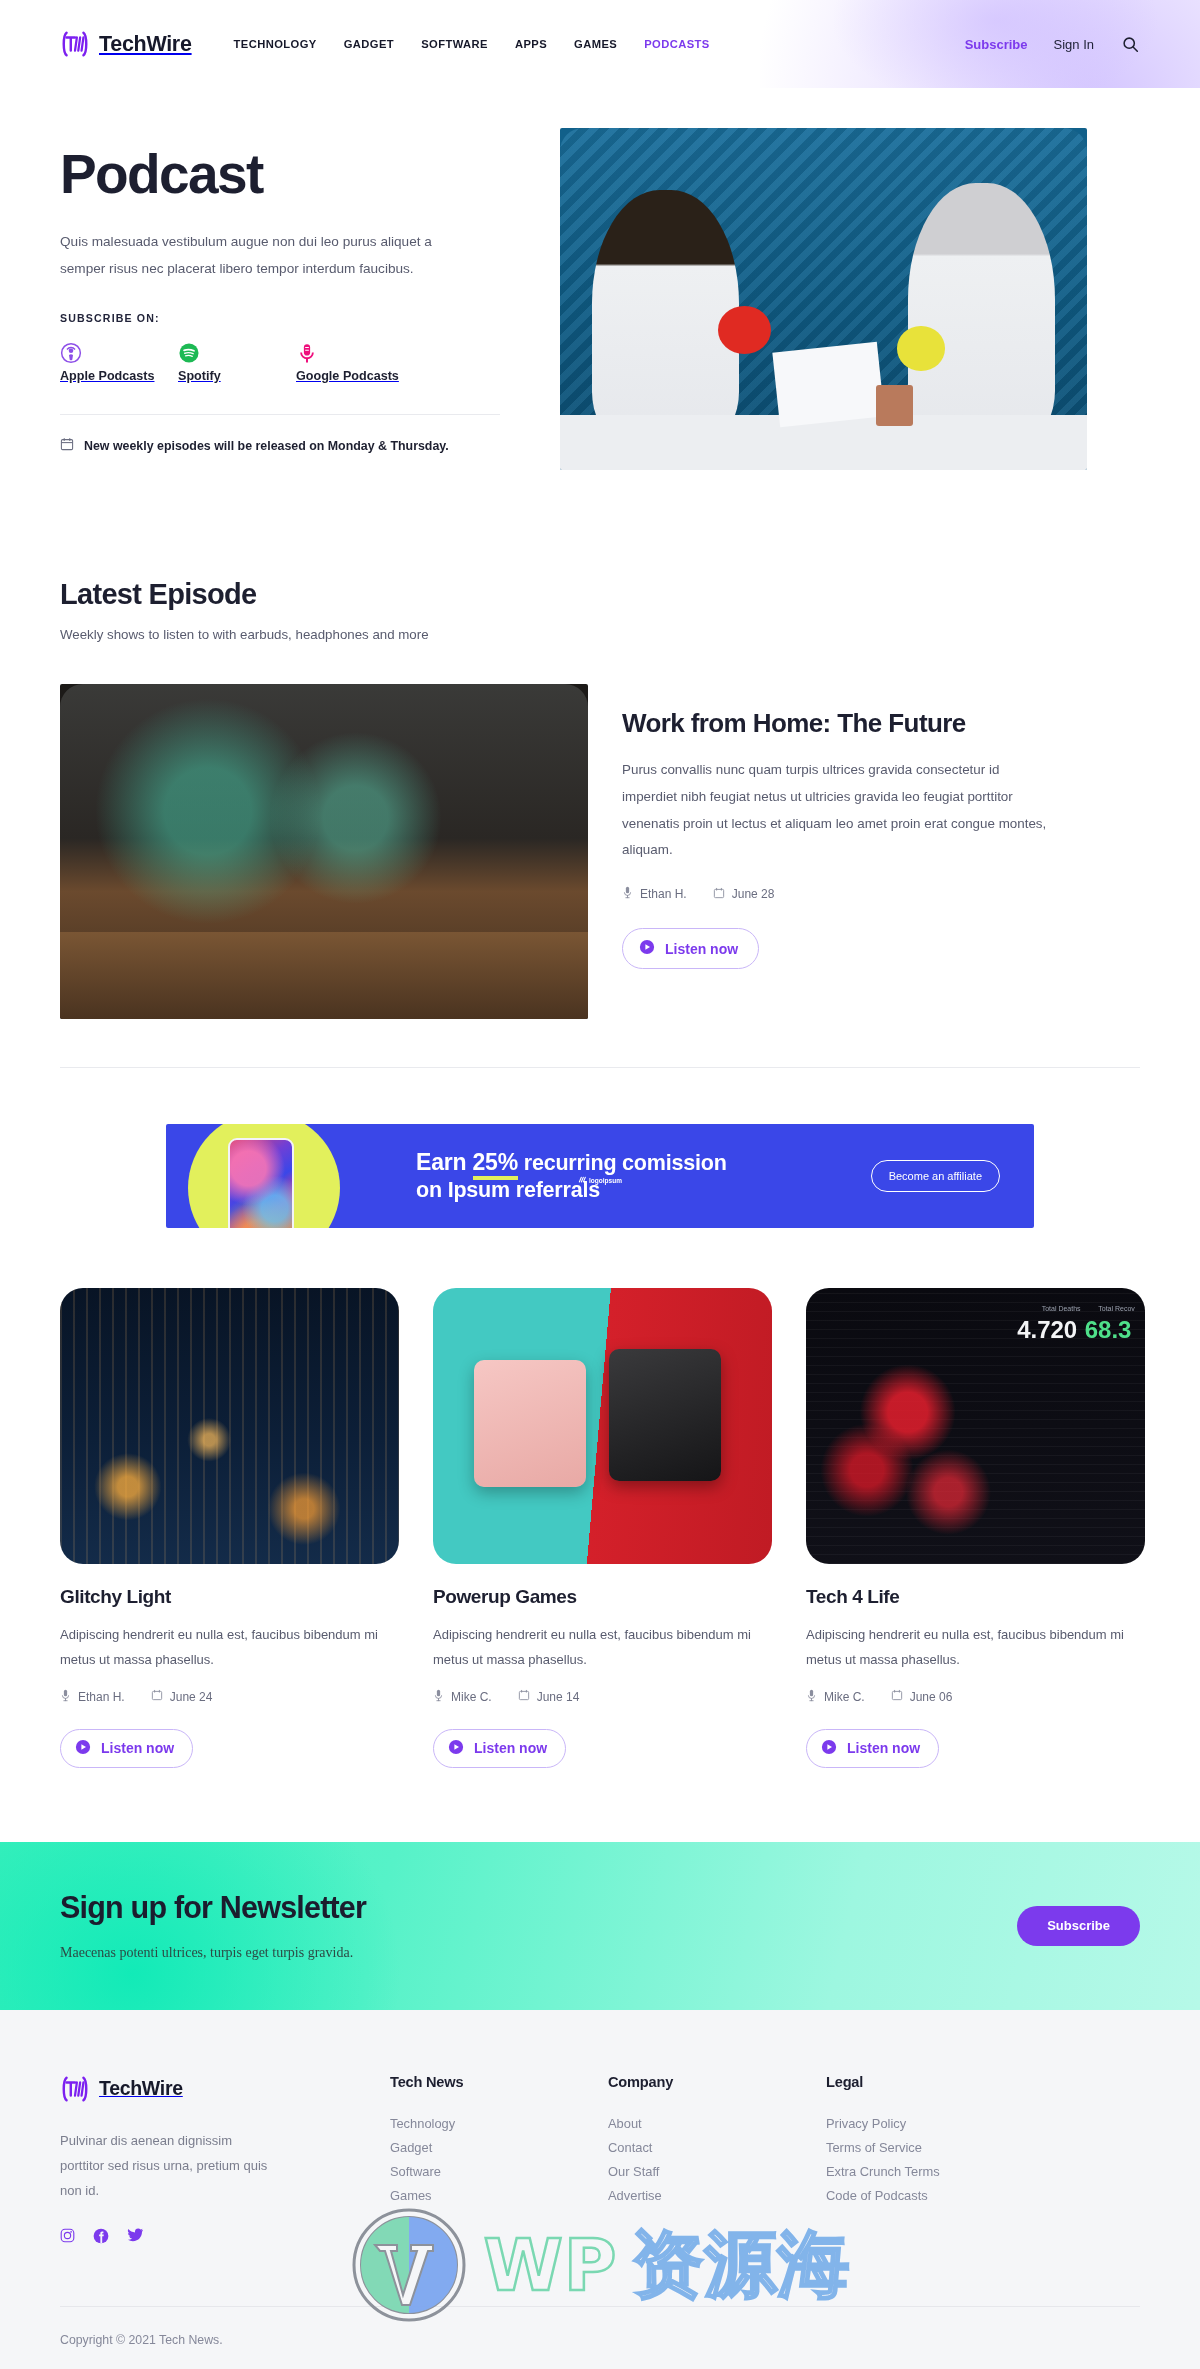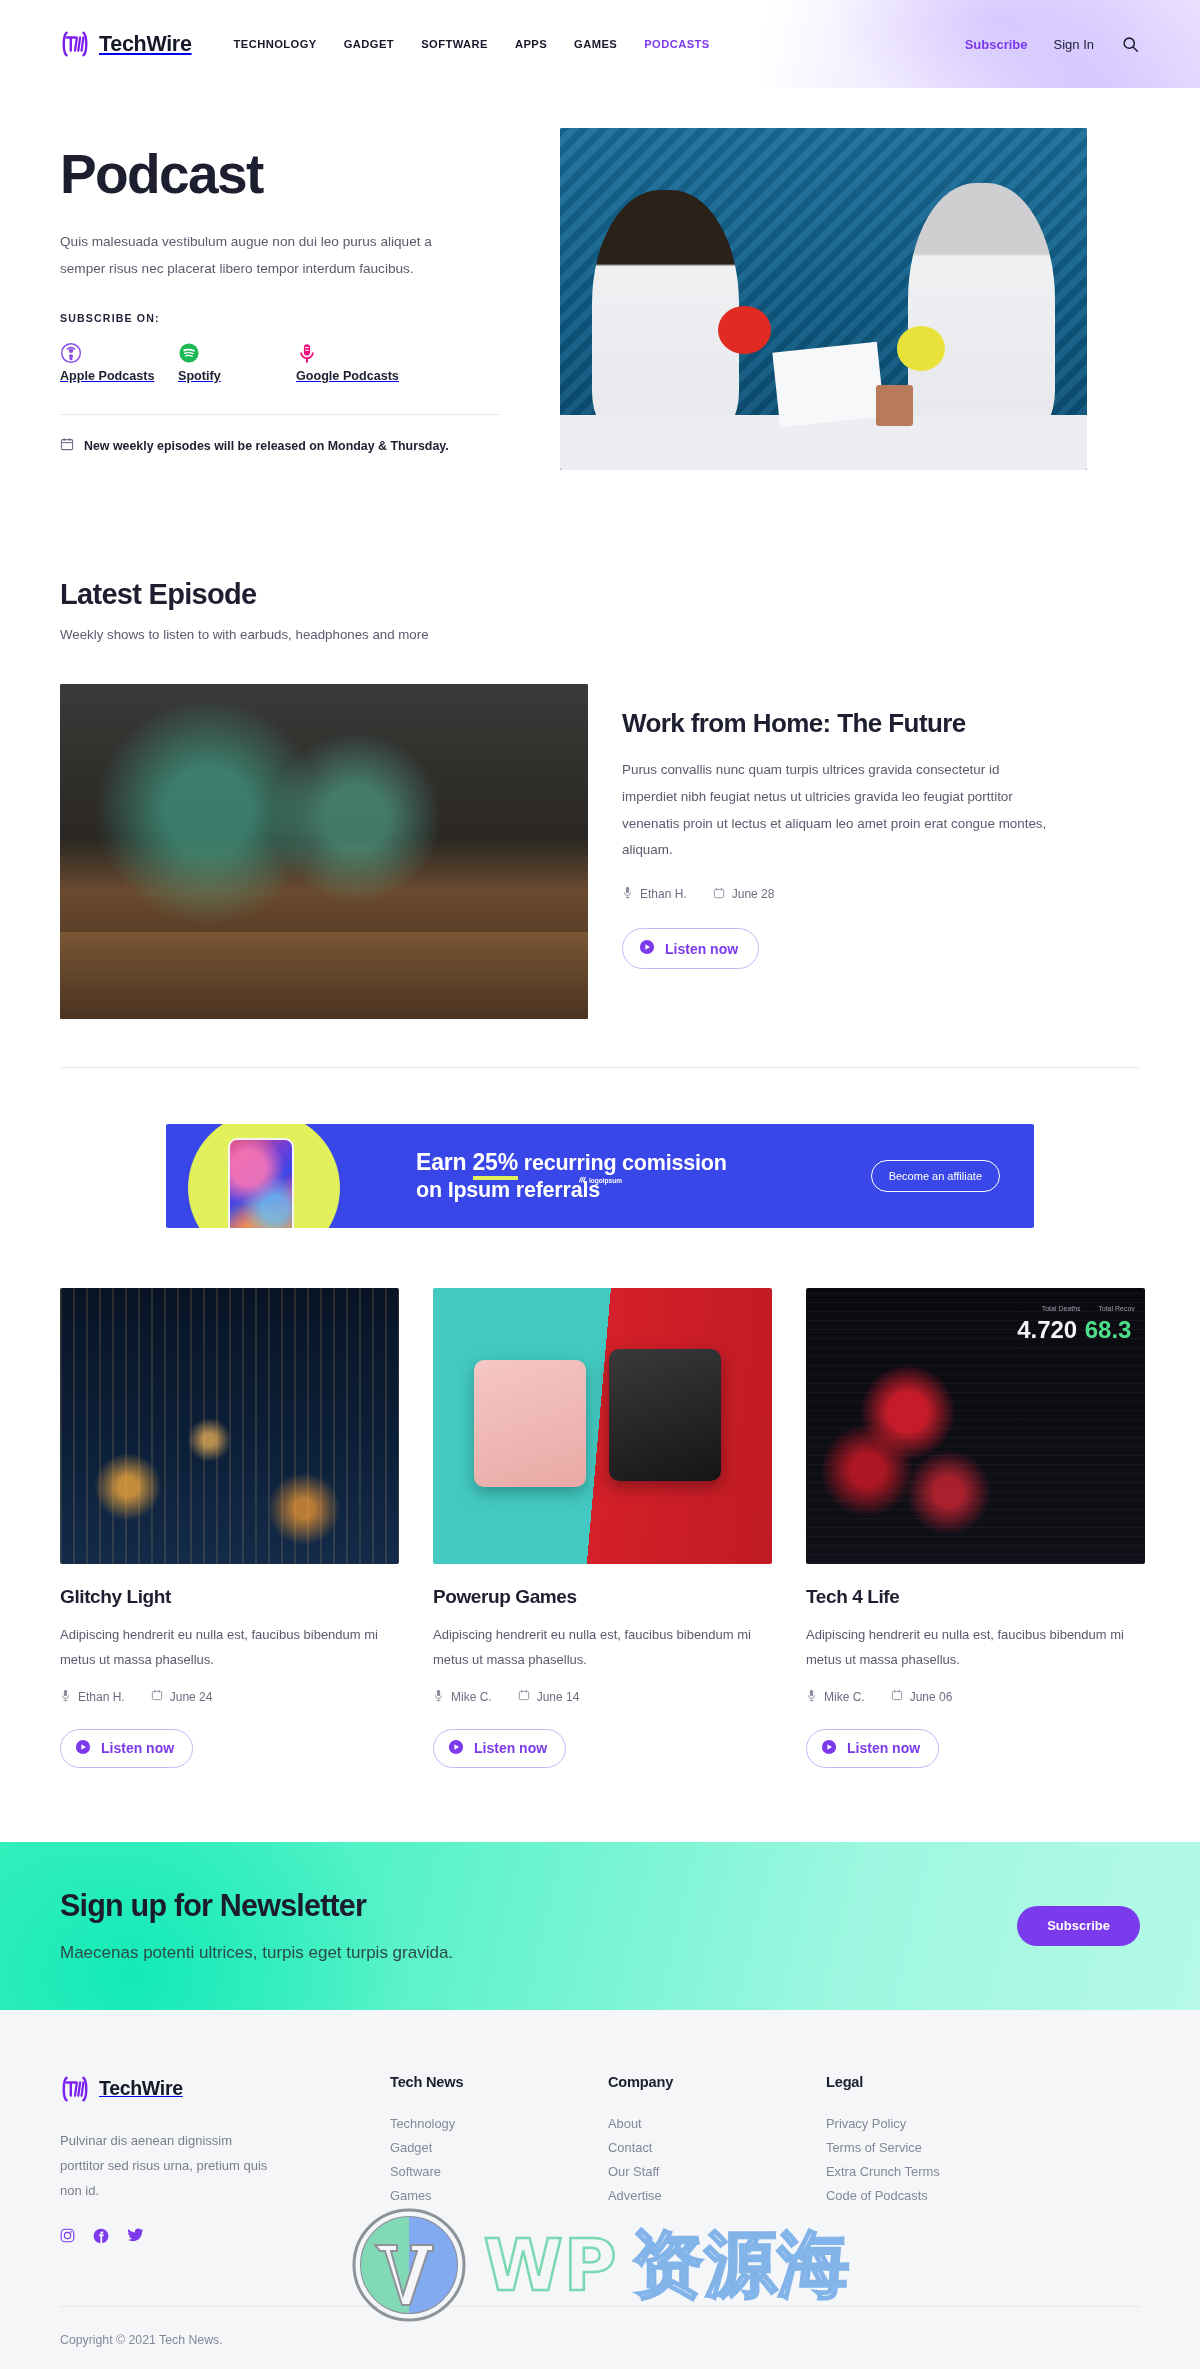--- a/index.html
+++ b/index.html
@@ -163,21 +163,21 @@
     margin-top: 74px; height: 168px; position: relative; overflow: hidden;
     background: linear-gradient(103deg, #3ef0bd 0%, #56f2c8 32%, #9df7e0 70%, #b6f9e8 100%);
     display: flex; align-items: center; padding: 0 60px;
   }
   .newsletter:before {
     content:""; position:absolute; left:-60px; top:-120px; width: 480px; height: 360px;
     background: radial-gradient(ellipse at 40% 70%, rgba(0,232,180,.75) 0%, rgba(0,232,180,0) 66%);
   }
   .nl-left { position: relative; z-index: 2; }
   .nl-title { font-size: 30.5px; font-weight: bold; letter-spacing: -.8px; color: #1b1d2e; }
-  .nl-sub { margin-top: 20px; font-size: 17px; color: #2c4b45; }
+  .nl-sub { margin-top: 20px; font-size: 14px; color: #2c4b45; font-family: Liberation Serif, serif; }
   .nl-form { margin-left: auto; display: flex; align-items: center; gap: 10px; position: relative; z-index: 2; }
   .nl-input {
     width: 356px; height: 40px; border: 0; border-radius: 3px; background: #f8f8fa;
     padding: 0 16px; font-size: 13px; color: #1d1f30; font-family: "Liberation Sans", sans-serif;
   }
   .nl-input::placeholder { color: #a7a9b6; }
   .nl-btn {
     height: 40px; padding: 0 30px; border: 0; border-radius: 30px; cursor: pointer;
     background: #7c3aed; color: #fff; font-size: 13px; font-weight: bold;
     font-family: "Liberation Sans", sans-serif;
@@ -207,21 +207,21 @@
   }
   .wm-text {
     font-size: 72px; font-weight: bold; letter-spacing: 1px;
     color: transparent;
     -webkit-text-stroke: 2.5px #7fb2ea;
     font-family: "DejaVu Sans", sans-serif;
   }
   .wm-wp { -webkit-text-stroke: 2.5px #77d8b0; }
 
   
-  .ph { position: absolute; inset: 0; }
+  .ph { position: absolute; inset: 0; border-radius: 23px; }
   .studio { background:
       repeating-linear-gradient(135deg, rgba(0,0,0,.10) 0 7px, rgba(255,255,255,.05) 7px 14px),
       linear-gradient(180deg,#1a6f9c 0%,#0f5c85 55%,#0b4d72 100%); }
   .desk { background:
       radial-gradient(circle at 28% 38%, rgba(70,190,160,.55) 0 10%, rgba(0,0,0,0) 26%),
       radial-gradient(circle at 56% 40%, rgba(90,200,170,.5) 0 9%, rgba(0,0,0,0) 24%),
       linear-gradient(180deg,#3a3a38 0%,#2a2724 46%,#6b4a2e 62%,#3a2a1c 100%); }
   .city { background:
       radial-gradient(circle at 20% 72%, rgba(255,175,60,.75) 0 3%, rgba(0,0,0,0) 10%),
       radial-gradient(circle at 44% 55%, rgba(255,190,90,.7) 0 2.5%, rgba(0,0,0,0) 9%),

